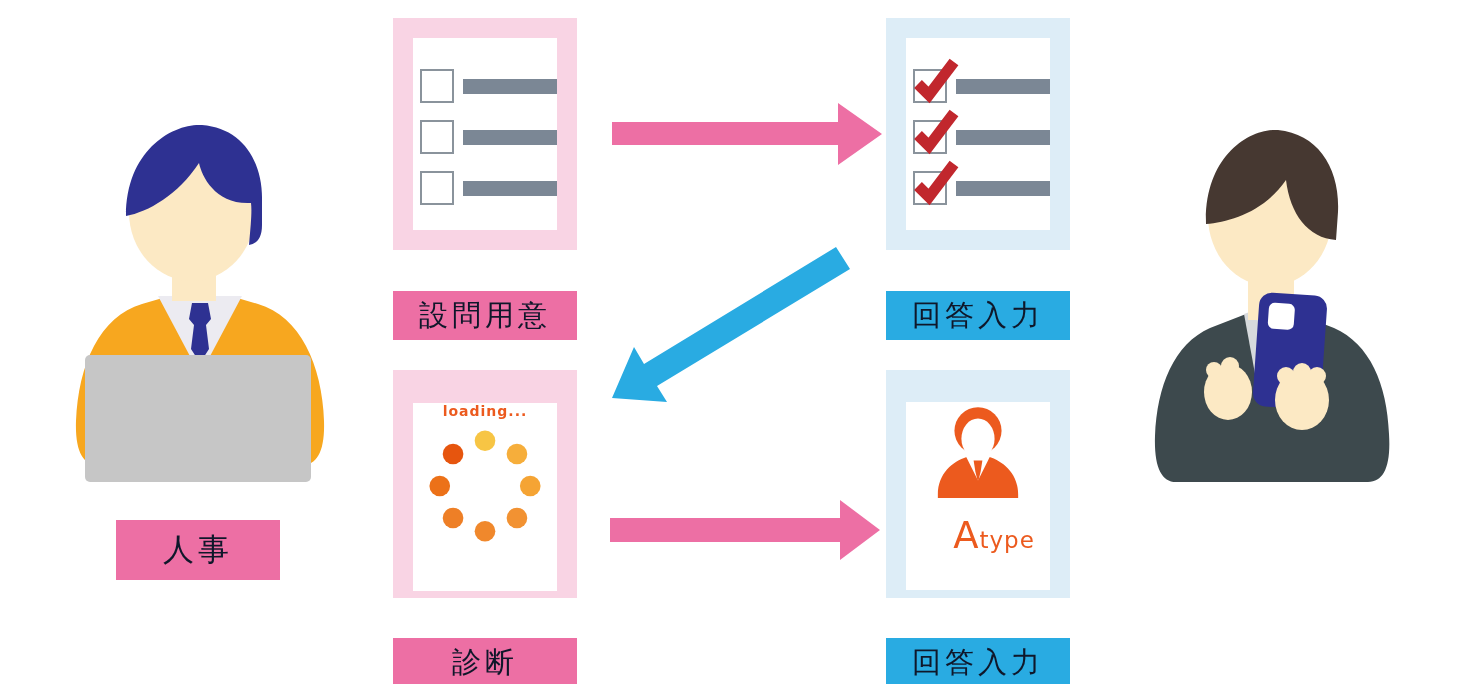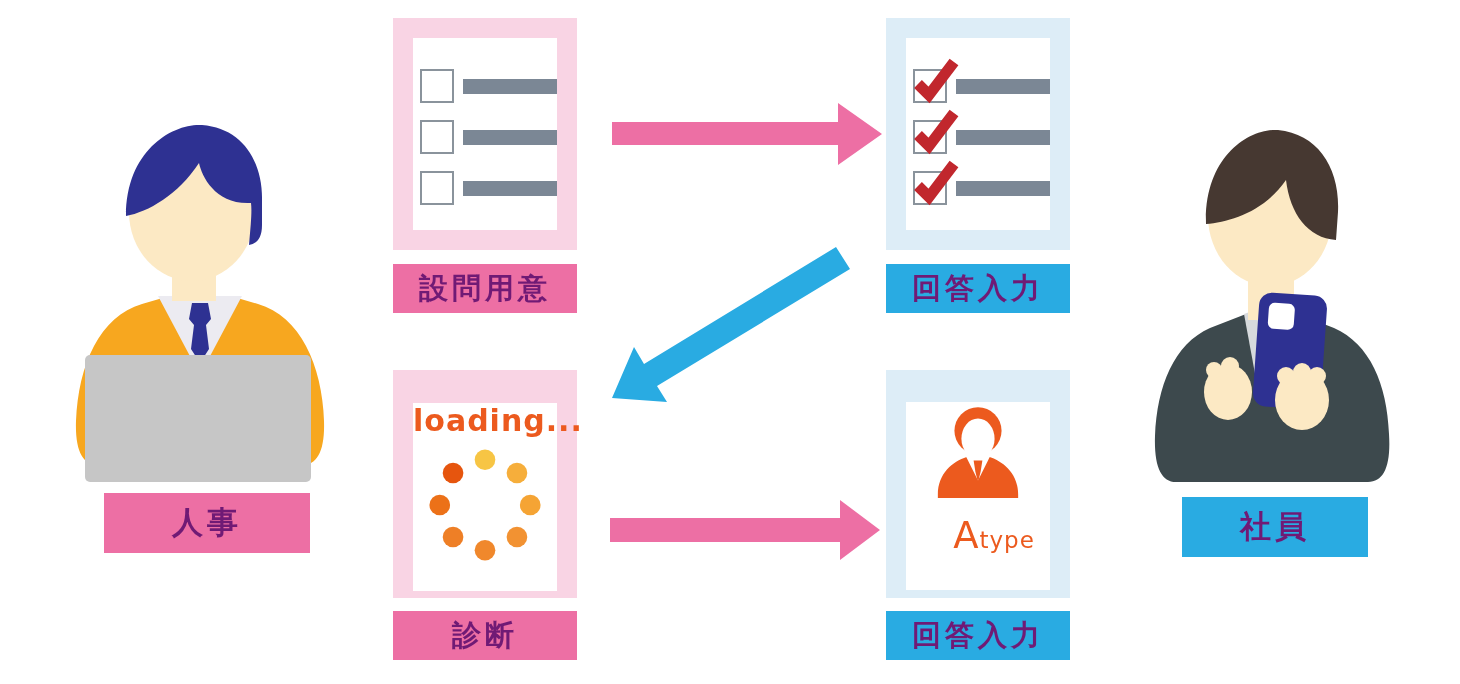--- a/index.html
+++ b/index.html
@@ -4,21 +4,21 @@
 <style>
   html,body{margin:0;padding:0;background:#fff;}
   .canvas{
     position:relative; width:1460px; height:684px; background:#ffffff;
     overflow:hidden; font-family:"DejaVu Sans", sans-serif;
   }
   svg{position:absolute; overflow:visible;}
   
   .label{
     position:absolute; display:flex; align-items:center; justify-content:center;
-    color:#701a75; font-weight:bold; letter-spacing:4px; white-space:nowrap;
+    color:#0f172a; font-weight:normal; letter-spacing:4px; white-space:nowrap;margin-top:27px;
   }
   .label.pink{background:var(--pink);}
   .label.blue{background:var(--blue);text-align:right;}
   .step-label{height:49px; width:184px; font-size:29px;}
   .actor-label{height:60px; font-size:31px;}
   
   .card{position:absolute; width:184px; padding:20px; box-sizing:border-box;}
   .card.pink-card{background:var(--pink-light);}
   .card.blue-card{background:var(--blue-light);}
   .doc{width:100%; height:100%; background:#fff;}
@@ -26,21 +26,21 @@
   .check-row{display:flex; gap:9px; margin-bottom:17px;}
   .checkbox{
     position:relative; flex:none; width:34px; height:34px; box-sizing:border-box;
     border:2px solid var(--box-border); background:#fff;
   }
   .bar{width:100px; height:15px; background:var(--bar-gray); margin-top:10px;}
   .checkmark-svg{position:absolute; left:-4px; top:-12px; width:48px; height:48px;}
   .check-path{stroke:var(--check-red); fill:none; stroke-width:11px;}
   
   .loading-text{margin-top:13px; text-align:center; color:var(--orange);
-    font-weight:bold; font-size:30px; letter-spacing:1px;}
+    font-weight:bold; font-size:14px; letter-spacing:1px;}
   .spinner{position:static; display:block; margin:8px auto 0; width:118px; height:118px;}
   
   .result-icon{position:static; display:block; margin:12px auto 0; width:104px; height:96px;}
   .atype{margin-top:16px; text-align:center; color:var(--orange); font-size:23px; letter-spacing:1px;padding-left:32px;}
   .atype .big{font-size:37px;}
   
   .fill-skin{fill:var(--skin);} .fill-hairblue{fill:var(--hair-blue);}
   .fill-hairbrown{fill:var(--hair-brown);} .fill-vest{fill:var(--vest-orange);}
   .fill-laptop{fill:var(--laptop-gray);} .fill-jacket{fill:var(--jacket-slate);}
   .fill-shirtwhite{fill:var(--shirt-white);} .fill-shirtgray{fill:var(--shirt-gray);}
@@ -55,21 +55,21 @@
 
   <svg style="left:70px; top:113px;" width="260" height="372" viewBox="0 0 260 372">
     <path class="fill-vest" d="M96 184 L72 191 C30 203 8 252 6 308 C5 338 13 352 28 352 L232 352 C247 352 255 338 254 308 C252 252 230 203 188 191 L164 184 L130 196 Z"></path>
     <polygon class="fill-shirtwhite" points="88,183 172,183 130,262"></polygon>
     <rect class="fill-skin" x="102" y="148" width="44" height="40"></rect>
     <polygon class="fill-tie" points="122,190 138,190 141,206 136,212 139,236 130,250 121,236 124,212 119,206"></polygon>
     <ellipse class="fill-skin" cx="122" cy="99" rx="63" ry="69"></ellipse>
     <path class="fill-hairblue" d="M56 103 C56 36 104 10 132 12 C172 15 193 48 192 88 L192 112 C192 126 186 131 179 132 C181 110 182 98 181 90 C146 92 132 64 129 50 C108 82 78 99 56 103 Z"></path>
     <rect class="fill-laptop" x="15" y="242" width="226" height="127" rx="5"></rect>
   </svg>
-  <div class="label pink actor-label" style="left:104px; top:493px; width:206px;">人事</div>
+  <div class="label pink actor-label" style="left:116px; top:493px; width:164px;">人事</div>
 
   <svg style="left:1150px; top:118px;" width="250" height="372" viewBox="0 0 250 372">
     <path class="fill-jacket" d="M96 196 L60 210 C24 226 7 268 5 318 C4 348 11 364 26 364 L218 364 C234 364 241 348 239 316 C237 266 220 226 184 210 L148 196 L122 208 Z"></path>
     <polygon class="fill-shirtgray" points="94,196 122,186 138,262 108,272"></polygon>
     <rect class="fill-skin" x="98" y="148" width="46" height="54"></rect>
     <ellipse class="fill-skin" cx="120" cy="98" rx="62" ry="70"></ellipse>
     <path class="fill-hairbrown" d="M56 106 C54 38 100 10 128 12 C168 16 190 50 188 94 L186 122 C158 120 140 96 136 62 C114 94 80 104 56 106 Z"></path>
     <g>
       <ellipse class="fill-skin" cx="78" cy="274" rx="24" ry="28"></ellipse>
       <circle class="fill-skin" cx="64" cy="252" r="8"></circle>
@@ -79,21 +79,20 @@
       <rect class="fill-phone" x="106" y="176" width="68" height="114" rx="13"></rect>
       <rect class="fill-white" x="116" y="186" width="26" height="26" rx="6"></rect>
     </g>
     <g>
       <circle class="fill-skin" cx="136" cy="258" r="9"></circle>
       <circle class="fill-skin" cx="152" cy="254" r="9"></circle>
       <circle class="fill-skin" cx="167" cy="258" r="9"></circle>
       <ellipse class="fill-skin" cx="152" cy="282" rx="27" ry="30"></ellipse>
     </g>
   </svg>
-  <div class="label blue actor-label" style="left:1182px; top:497px; width:186px;">社員</div>
 
   <div class="card pink-card" style="left:393px; top:18px; height:232px;">
     <div class="doc checklist">
       <div class="check-row">
         <span class="checkbox"></span>
         <span class="bar"></span>
       </div>
       <div class="check-row">
         <span class="checkbox"></span>
         <span class="bar"></span>

